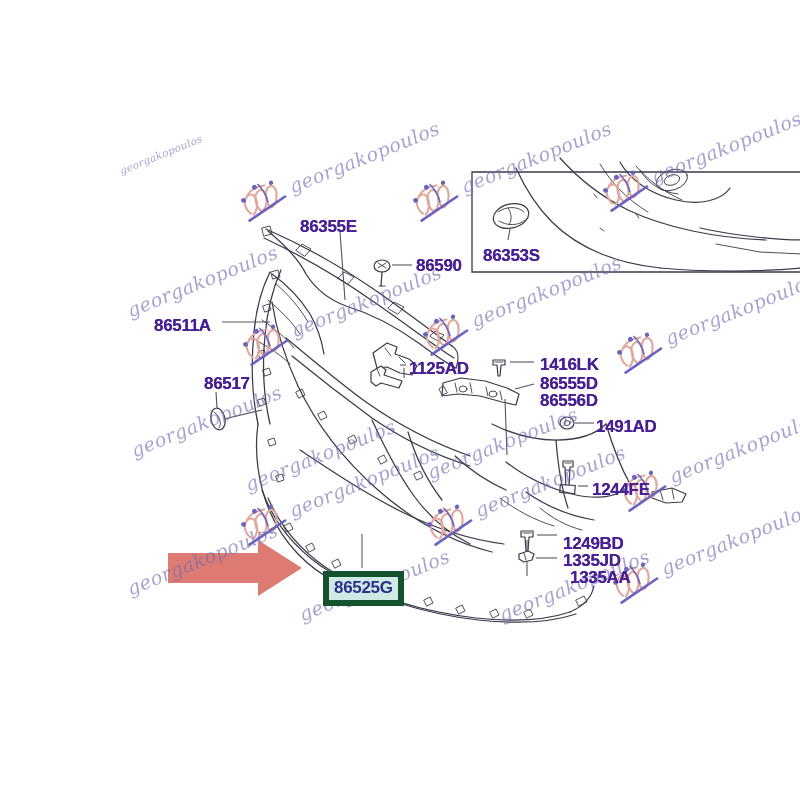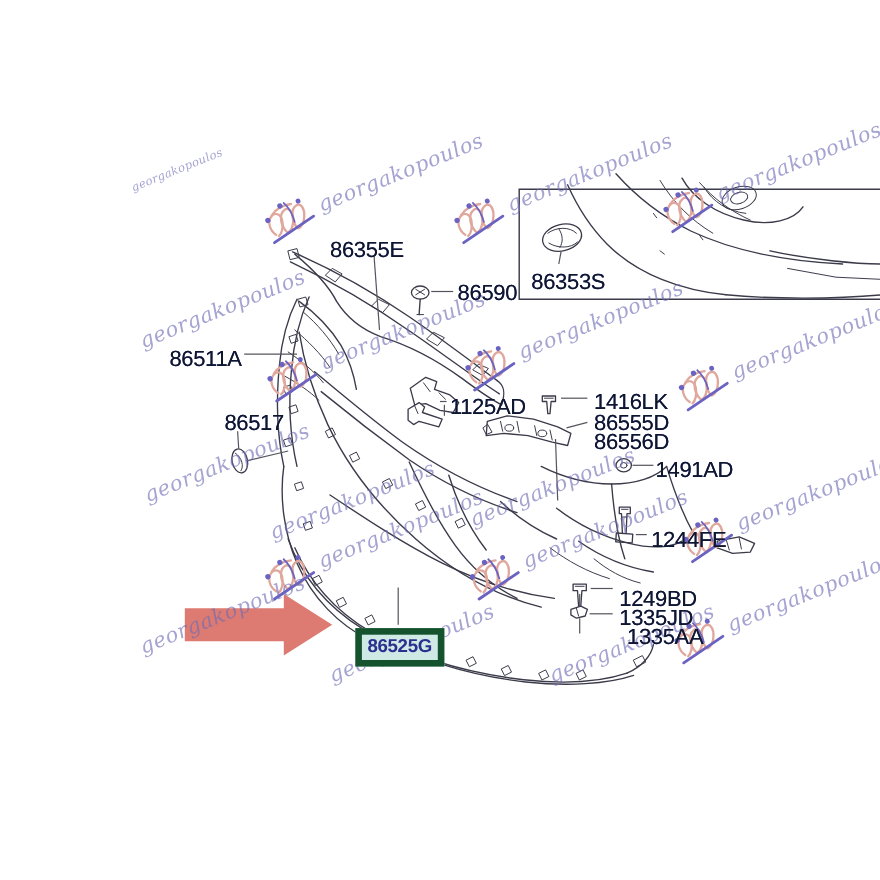--- a/index.html
+++ b/index.html
@@ -17,24 +17,24 @@
   }
   #drawing {
     position: absolute;
     left: 0;
     top: 0;
     width: 800px;
     height: 800px;
   }
   .label {
     position: absolute;
-    color: #0f172a;
+    color: #4c1d95;
     font-family: "Liberation Sans", sans-serif;
-    font-size: 20px;
-    font-weight: 400;
+    font-size: 17px;
+    font-weight: 700;
     letter-spacing: -0.3px;
     white-space: nowrap;
     line-height: 1.08;
     text-shadow: 0 0 0.5px #2b2f8f;
   }
   .label-hl {
     position: absolute;
     background: #cfe9e4;
     border: 6px solid #14532d;
     color: #2b2f8f;

